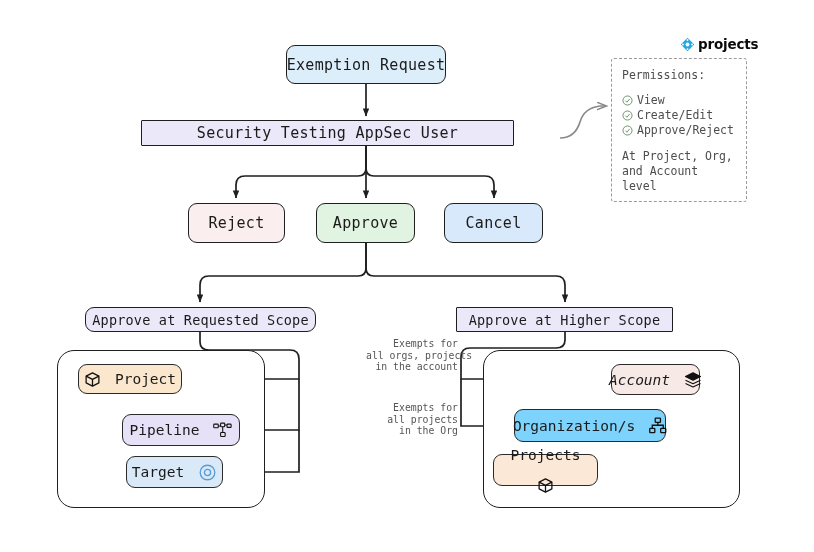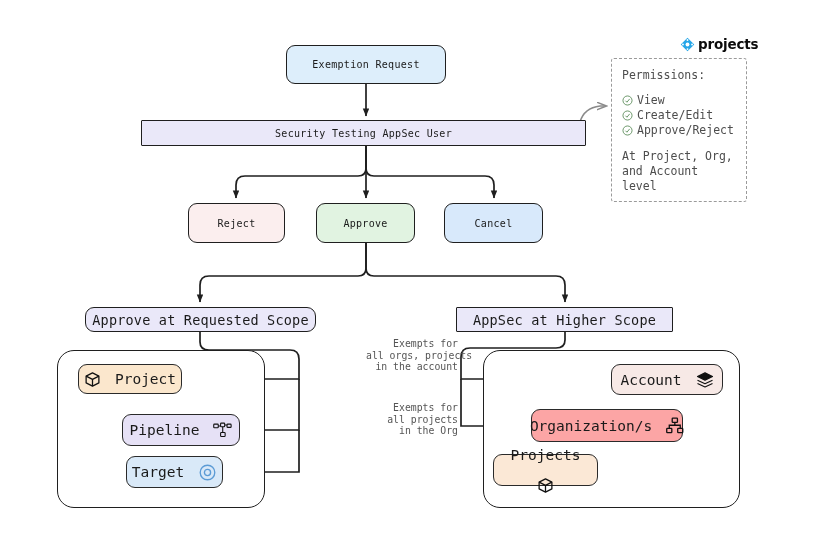--- a/index.html
+++ b/index.html
@@ -9,26 +9,26 @@
     color:#1a1a1a;
   }
   #stage{position:absolute;left:0;top:0;width:814px;height:552px;}
   svg.edges{position:absolute;left:0;top:0;width:814px;height:552px;pointer-events:none;}
 
   .node{position:absolute;box-sizing:border-box;display:flex;align-items:center;
         justify-content:center;white-space:nowrap;}
   .rounded{border:1.6px solid #1f1f1f;border-radius:9px;}
   .sharp{border:1.6px solid #1f1f1f;border-radius:1px;}
 
-  .t-node{font-size:10px;letter-spacing:.3px;}
+  .t-node{font-size:15px;letter-spacing:.3px;}
   .t-small{font-size:13.5px;letter-spacing:.2px;}
 
   
   #exemption{left:286px;top:45px;width:160px;height:39px;background:#ddeefb;}
-  #secbar{left:141px;top:120px;width:445px;height:26px;background:#eae8f9;}
+  #secbar{left:141px;top:120px;width:373px;height:26px;background:#eae8f9;}
 
   #reject{left:188px;top:203px;width:97px;height:40px;background:#fbeeee;}
   #approve{left:316px;top:203px;width:99px;height:40px;background:#e1f3e1;}
   #cancel{left:444px;top:203px;width:99px;height:40px;background:#d8e9fb;}
 
   #scope-req{left:85px;top:307px;width:231px;height:25px;background:#eae8f9;border-radius:9px;}
   #scope-high{left:456px;top:307px;width:217px;height:25px;background:#eae8f9;}
 
   
   .container{position:absolute;border:1.8px solid #1f1f1f;border-radius:17px;background:#fff;}
@@ -36,22 +36,22 @@
   #cont-right{left:483px;top:350px;width:255px;height:156px;}
 
   
   .chip{position:absolute;box-sizing:border-box;border:1.4px solid #2a2a2a;
         border-radius:9px;display:flex;align-items:center;justify-content:center;
         gap:14px;font-size:14.5px;white-space:nowrap;}
   #n-project{left:78px;top:364px;width:104px;height:30px;background:#fbe7cd;}
   #n-pipeline{left:122px;top:414px;width:118px;height:32px;background:#e6e1f6;}
   #n-target{left:126px;top:456px;width:97px;height:32px;background:#d9e9f8;}
 
-  #n-account{left:611px;top:364px;width:112px;height:31px;background:#f7e9e6;}
-  #n-org{left:514px;top:409px;width:152px;height:33px;background:#fca5a5;margin-left:17px;}
+  #n-account{left:611px;top:364px;width:89px;height:31px;background:#f7e9e6;font-style:italic;}
+  #n-org{left:514px;top:409px;width:152px;height:33px;background:#7dd3fc;}
   #n-projects{left:493px;top:454px;width:105px;height:32px;background:#fbe8d6;flex-direction:column;}
 
   .icon{display:inline-flex;align-items:center;justify-content:center;}
 
   
   #perm{position:absolute;left:611px;top:58px;width:136px;height:144px;
         border:1.5px dashed #9a9a9a;border-radius:3px;background:#fff;
         box-sizing:border-box;padding:9px 10px 8px 10px;}
   #perm .ptitle{font-size:11.5px;color:#4d4d4d;margin-bottom:11px;}
   #perm .prow{font-size:11.5px;color:#4d4d4d;display:flex;
@@ -135,21 +135,21 @@
     <span>Approve</span>
   </div>
   <div class="node rounded t-node" id="cancel">
     <span>Cancel</span>
   </div>
 
   <div class="node sharp t-small" id="scope-req">
     <span>Approve at Requested Scope</span>
   </div>
   <div class="node sharp t-small" id="scope-high">
-    <span>AppSec at Higher Scope</span>
+    <span>Approve at Higher Scope</span>
   </div>
 
   <div class="container" id="cont-left"></div>
 
   <div class="chip" id="n-project">
     <span class="icon">
       <svg width="17" height="17" viewBox="0 0 24 24" fill="none" stroke="#111" stroke-width="1.8" stroke-linejoin="round">
         <path d="M12 2.6 21 7.2v9.6L12 21.4 3 16.8V7.2z"></path>
         <path d="M3 7.2 12 11.9 21 7.2"></path>
           <path d="M12 11.9V21.4"></path>

